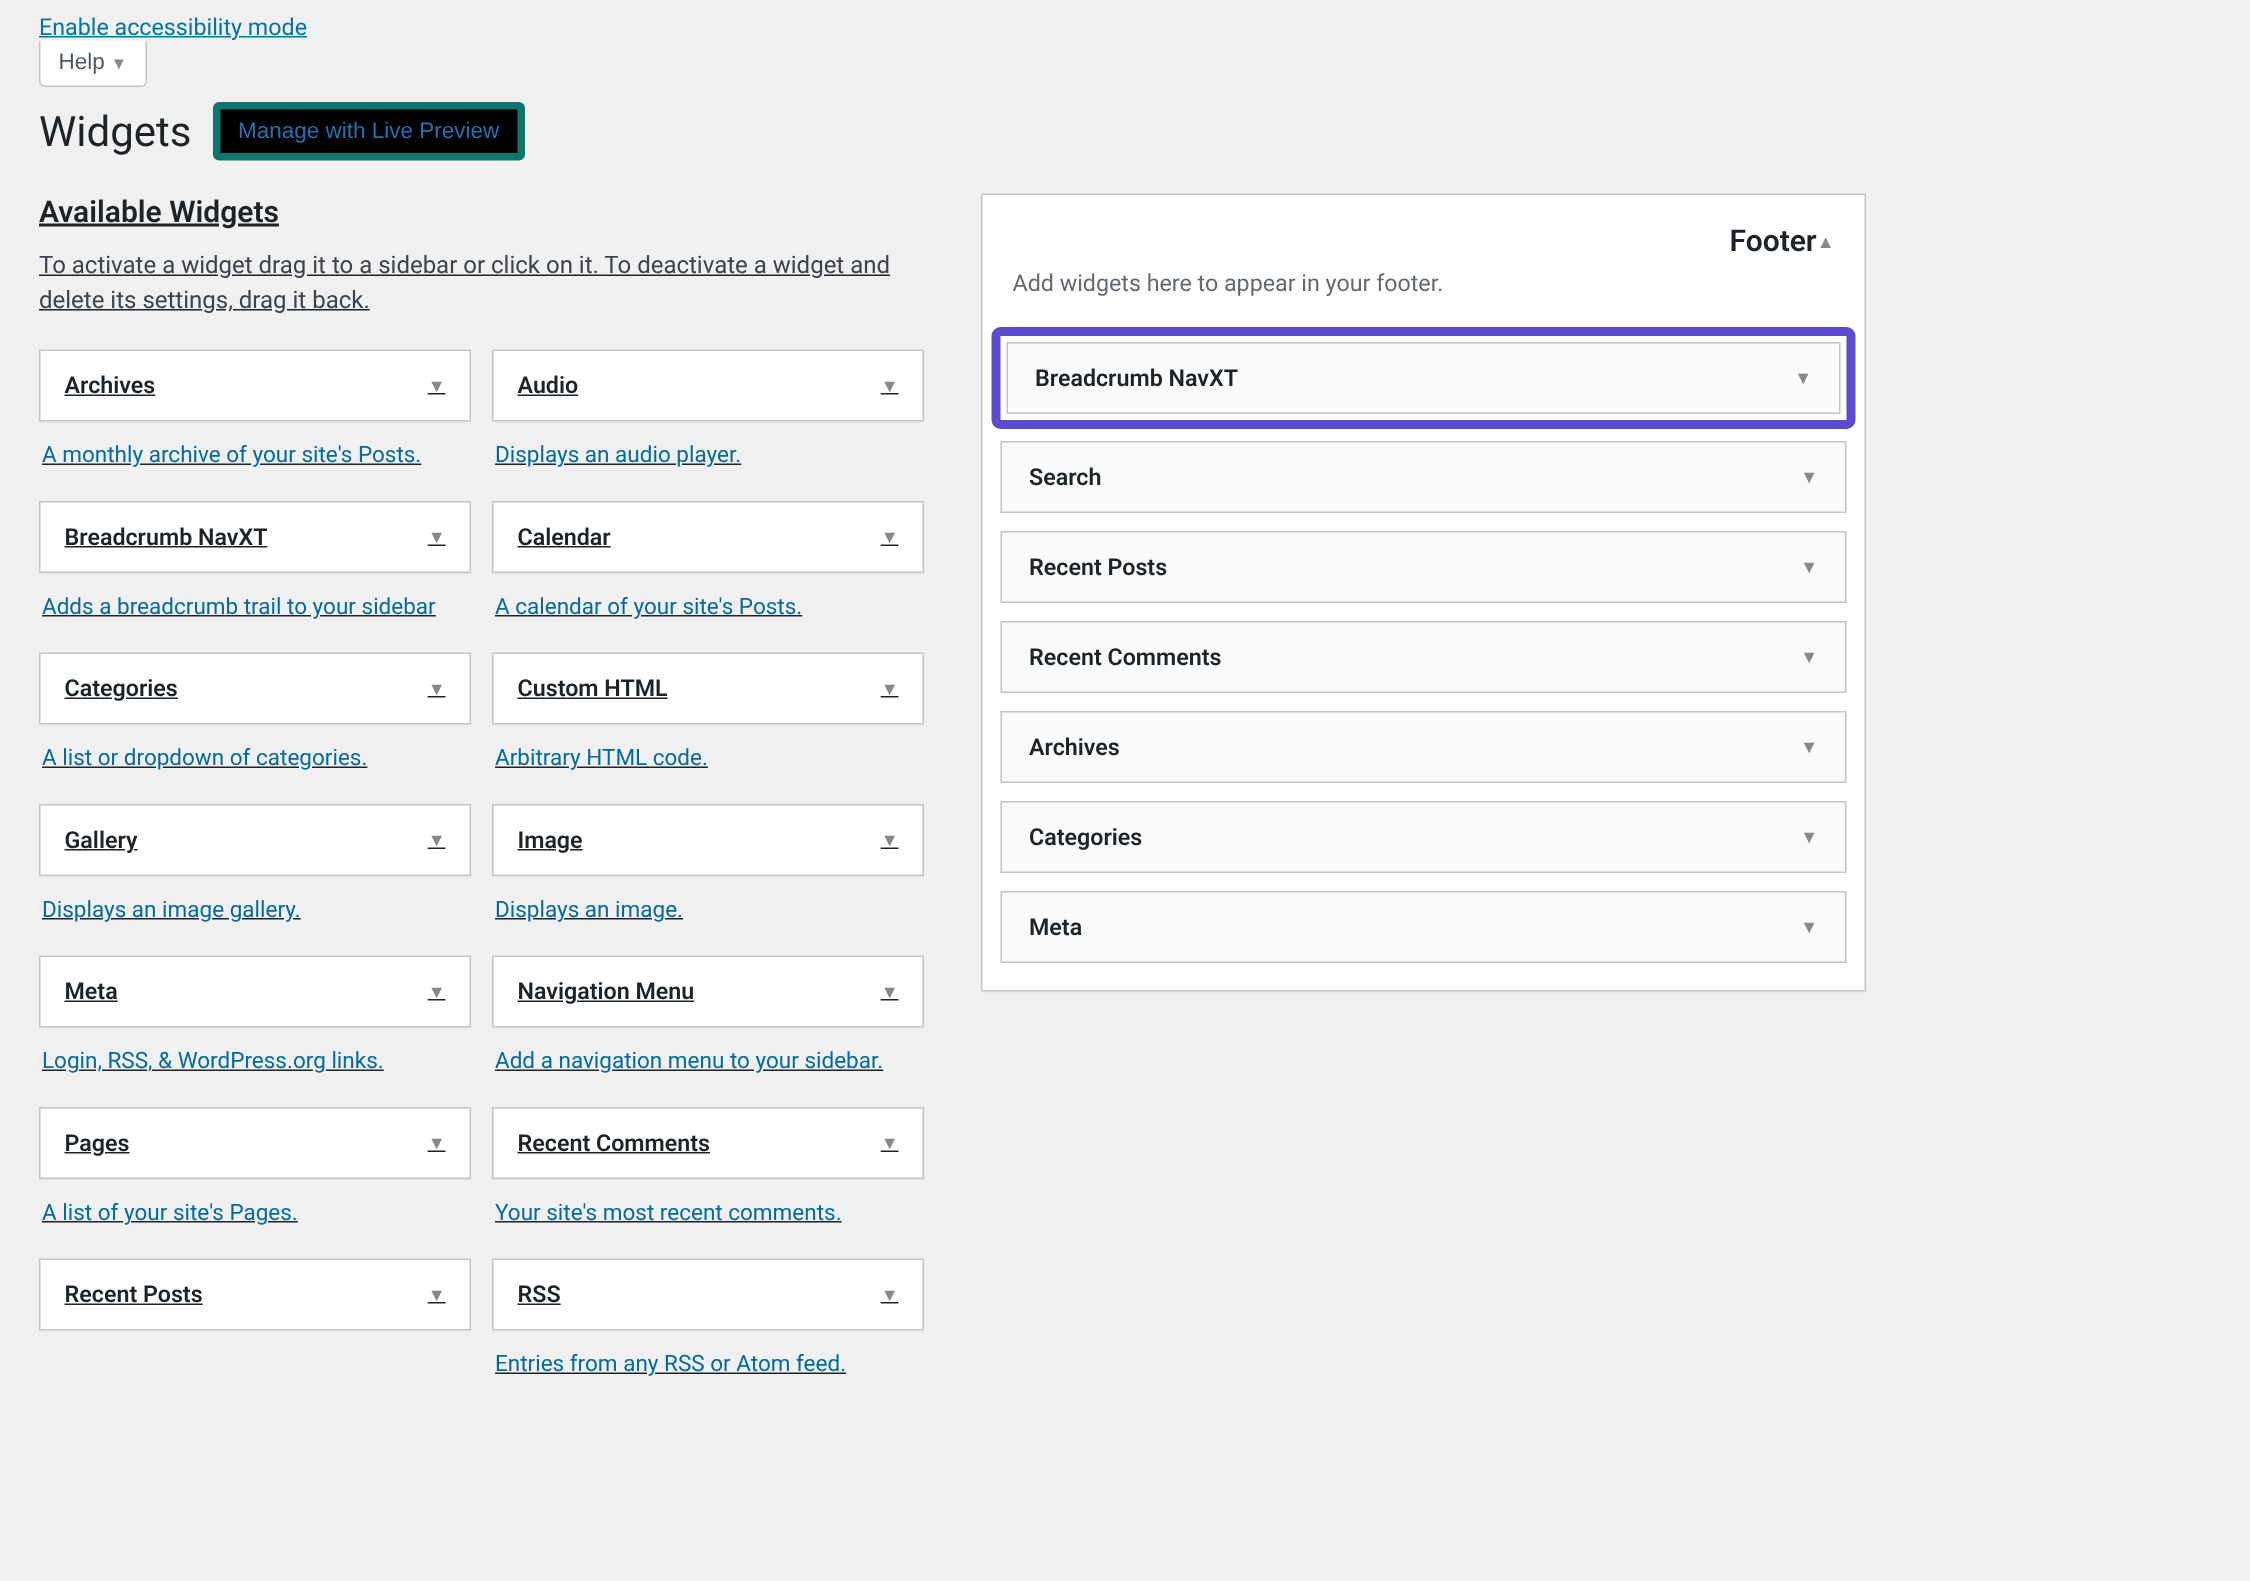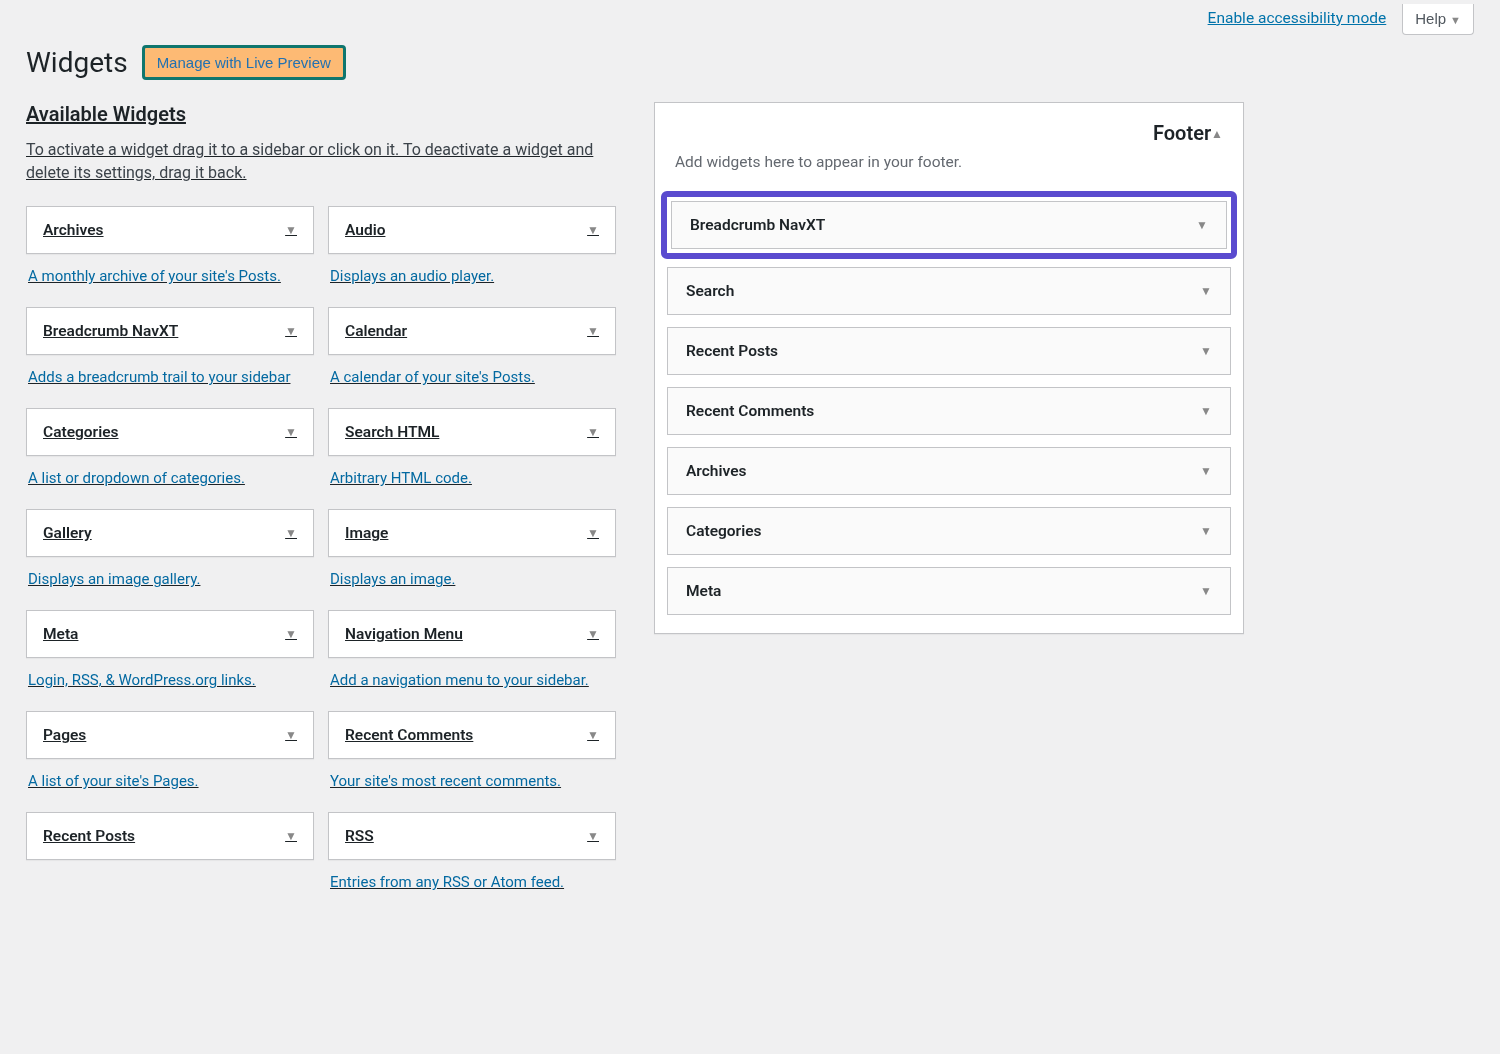--- a/index.html
+++ b/index.html
@@ -8,23 +8,23 @@
       background: #f0f0f1;
       width: 1500px;
       color: #1d2327;
       font-size: 15px;
     }
     .wrap { padding: 0 26px 30px 26px; }
     .top-bar {
       display: flex;
       justify-content: flex-end;
       align-items: flex-start;
-      gap: 16px;
       padding-top: 4px;
       margin-bottom: -4px;
+      flex-direction: column;
     }
     .acc-link {
       color: #0073aa;
       text-decoration: underline;
       font-size: 15.5px;
       cursor: pointer;
       padding-top: 5px;
     }
     .help-tab {
       border: 1px solid #c3c4c7;
@@ -39,23 +39,23 @@
     }
     .help-tab .tri { font-size: 11px; margin-left: 4px; color: #888;}
     .header-row {
       display: flex;
       align-items: center;
       gap: 14px;
       margin: 14px 0 22px;
     }
     h1.page-title { font-size: 28px; font-weight: 400; color: #1d2327; }
     .btn-preview {
-      border: 3px solid #0f766e;
+      border: 5px solid #0f766e;
       color: #2271b1;
-      background: #fdba74;
+      background: #000000;
       padding: 6px 12px;
       font-size: 15px;
       border-radius: 4px;
       cursor: pointer;
       font-weight: 400;
     }
     .columns { display: flex; gap: 38px; align-items: flex-start; }
     .left-col { width: 590px; text-decoration: underline; }
     .right-col { flex: 1; max-width: 590px; }
     h2.section-title { font-size: 20px; font-weight: 600; margin-bottom: 12px; }
@@ -176,21 +176,21 @@
           </div>
           <div class="avail-cell">
             <div class="avail-item">
               <span class="label">Categories</span>
               <span class="tri-down">▼</span>
             </div>
             <div class="avail-desc">A list or dropdown of categories.</div>
           </div>
           <div class="avail-cell">
             <div class="avail-item">
-              <span class="label">Search HTML</span>
+              <span class="label">Custom HTML</span>
               <span class="tri-down">▼</span>
             </div>
             <div class="avail-desc">Arbitrary HTML code.</div>
           </div>
           <div class="avail-cell">
             <div class="avail-item">
               <span class="label">Gallery</span>
               <span class="tri-down">▼</span>
             </div>
             <div class="avail-desc">Displays an image gallery.</div>

